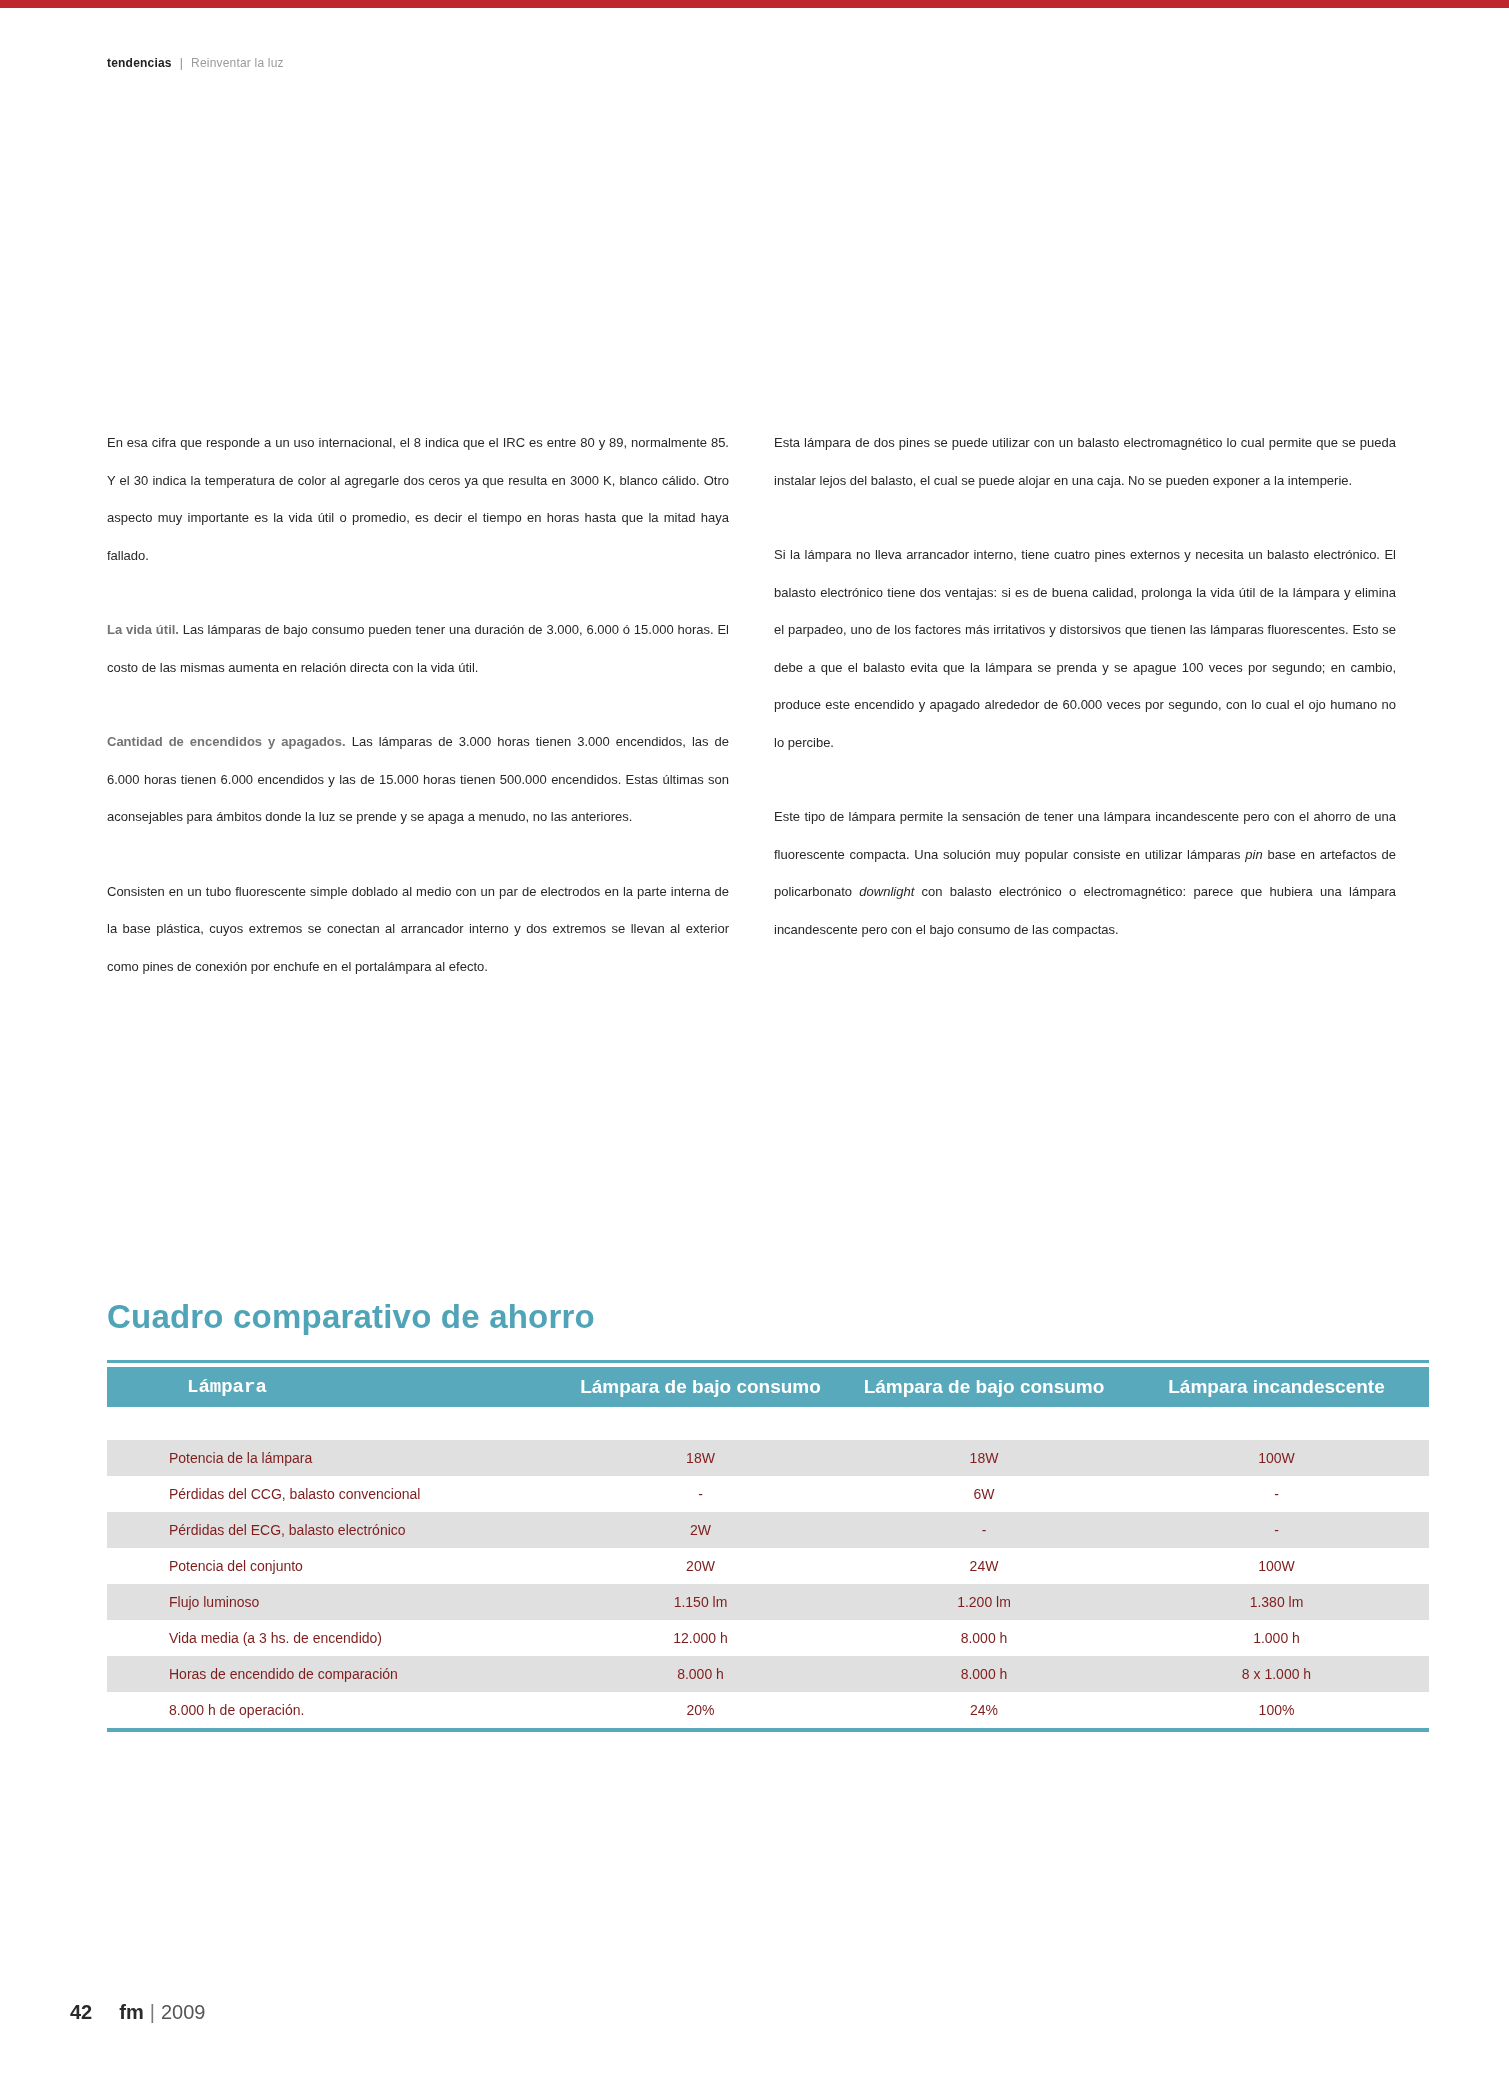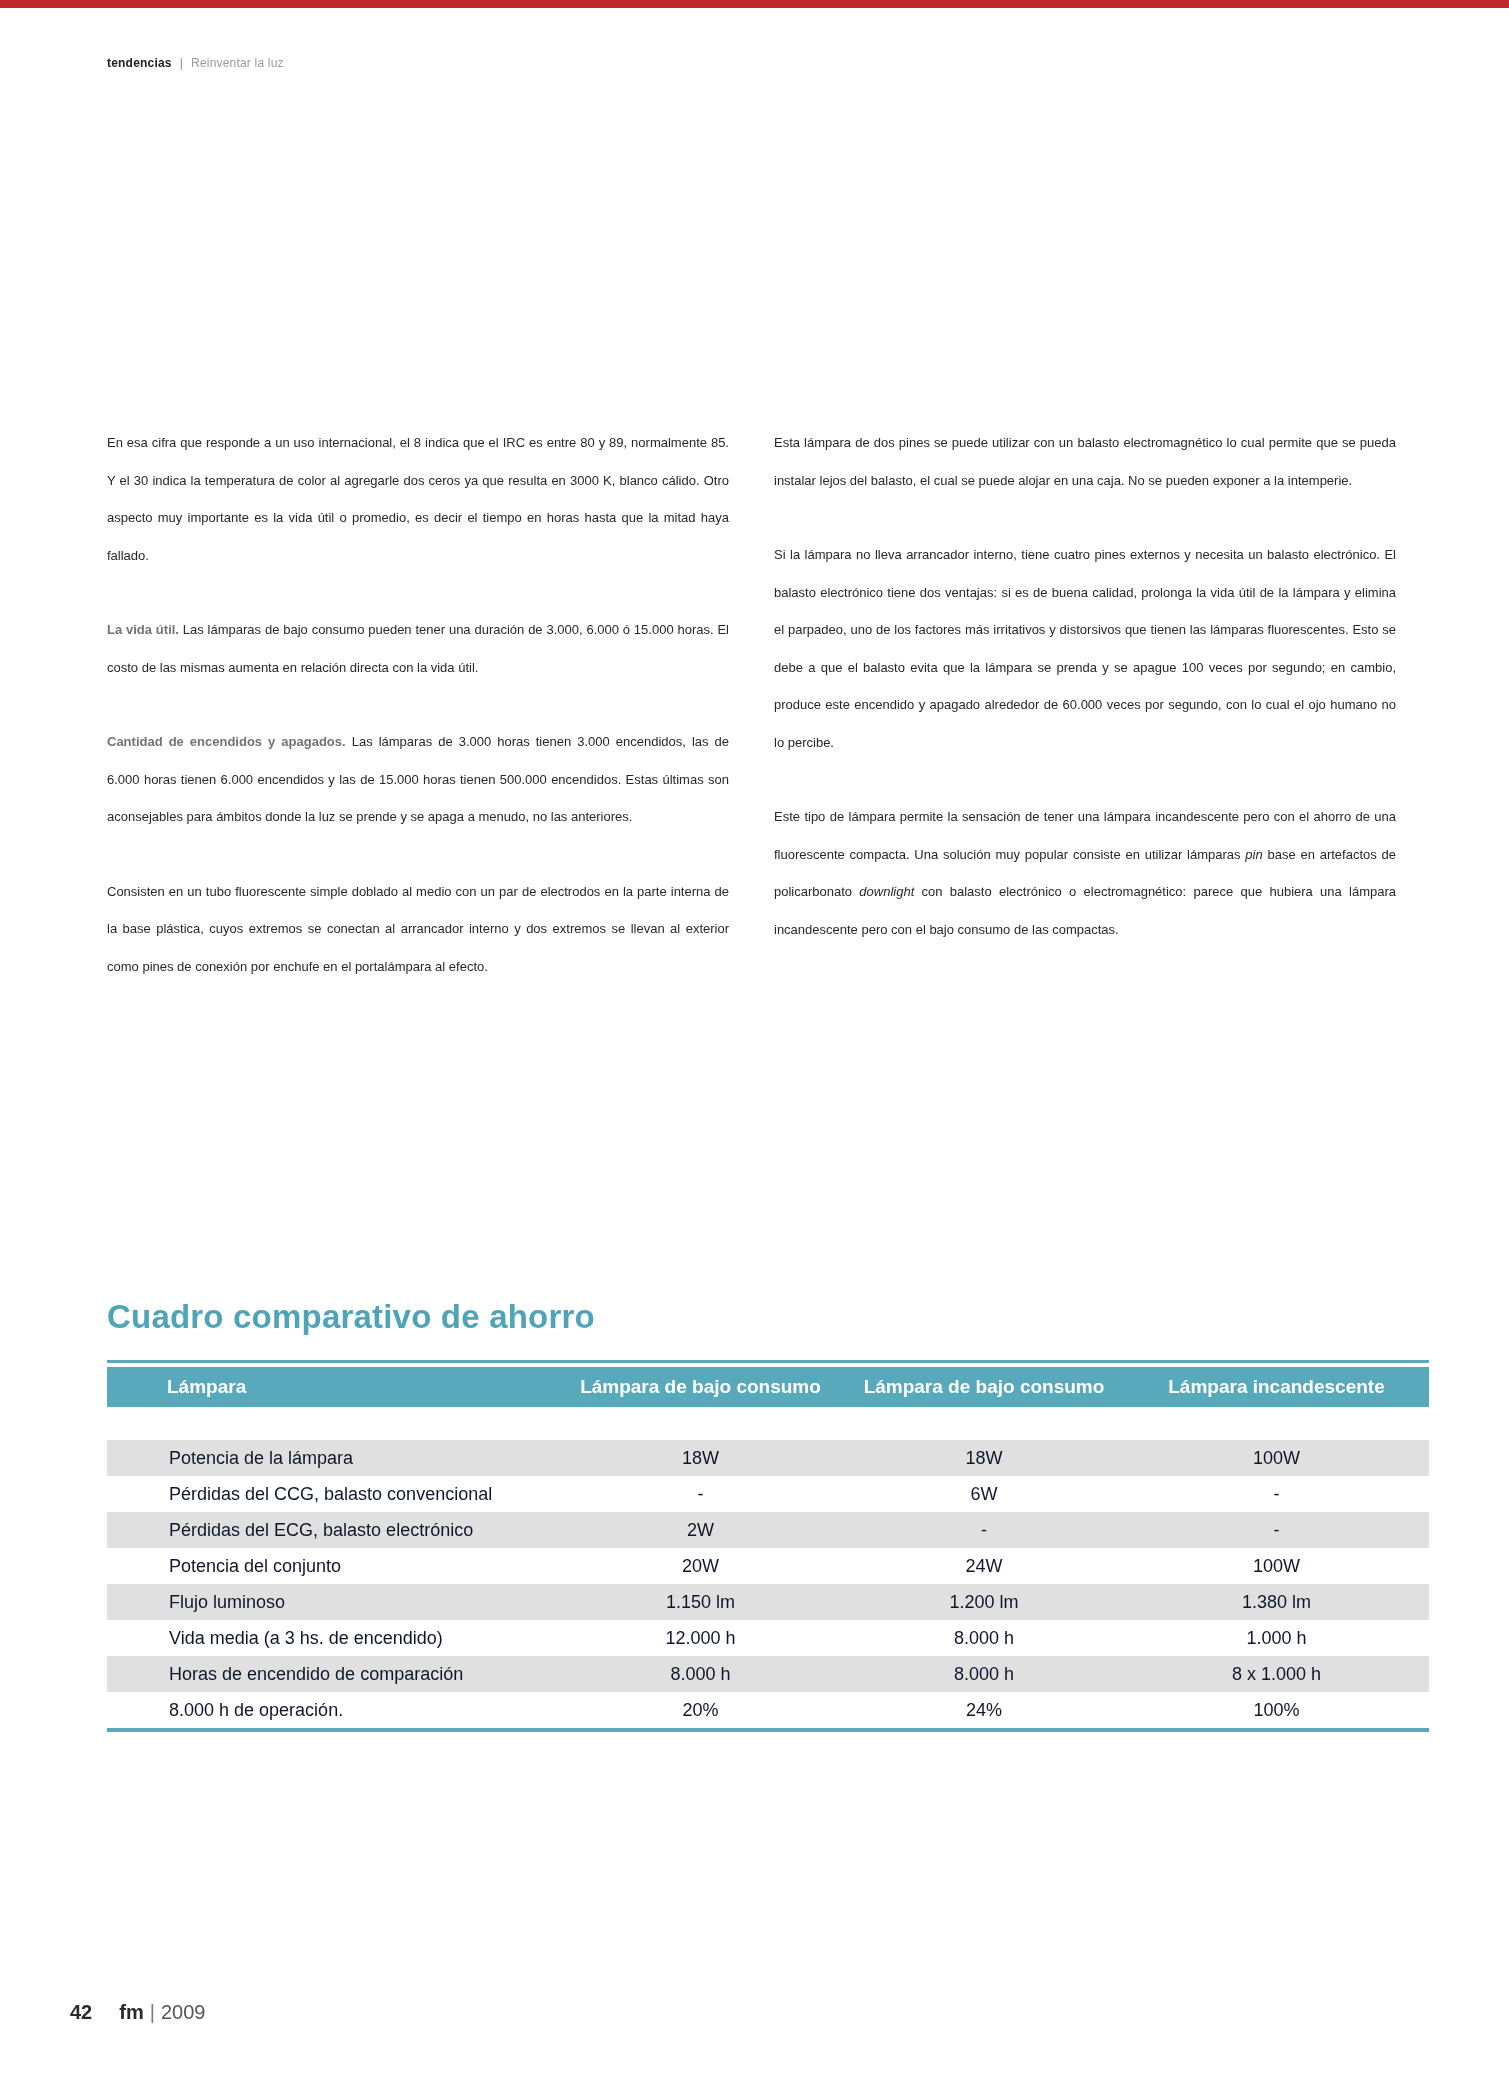--- a/index.html
+++ b/index.html
@@ -53,24 +53,24 @@
   .t-top-gap{height:4px;background:#ffffff;}
   .t-grid{
     display:grid;
     grid-template-columns:450px 287px 280px 305px;
     align-items:center;
   }
   .t-head{
     background:var(--band-teal);height:40px;
     color:#ffffff;font-weight:bold;font-size:19px;
   }
-  .t-head .cell-label{padding-left:60px;text-align:left;}
+  .t-head .cell-label{padding-left:80px;text-align:left;font-family:Liberation Mono, monospace;}
   .t-head .cell-val{text-align:center;}
   .t-rows{margin-top:33px;}
-  .trow{height:36px;font-size:18px;color:#0f172a;}
+  .trow{height:36px;font-size:14px;color:#7f1d1d;}
   .trow.shaded{background:var(--row-gray);}
   .trow .cell-label{padding-left:62px;text-align:left;}
   .trow .cell-val{text-align:center;}
   .t-bottom-rule{height:4px;background:var(--band-teal);}
   .page-footer{
     position:absolute;left:62px;top:2001px;
     font-size:20px;color:#2a2a2a;
   }
   .page-footer .num{font-weight:bold;margin-right:27px;margin-left:8px;}
   .page-footer .mag{font-weight:bold;}

